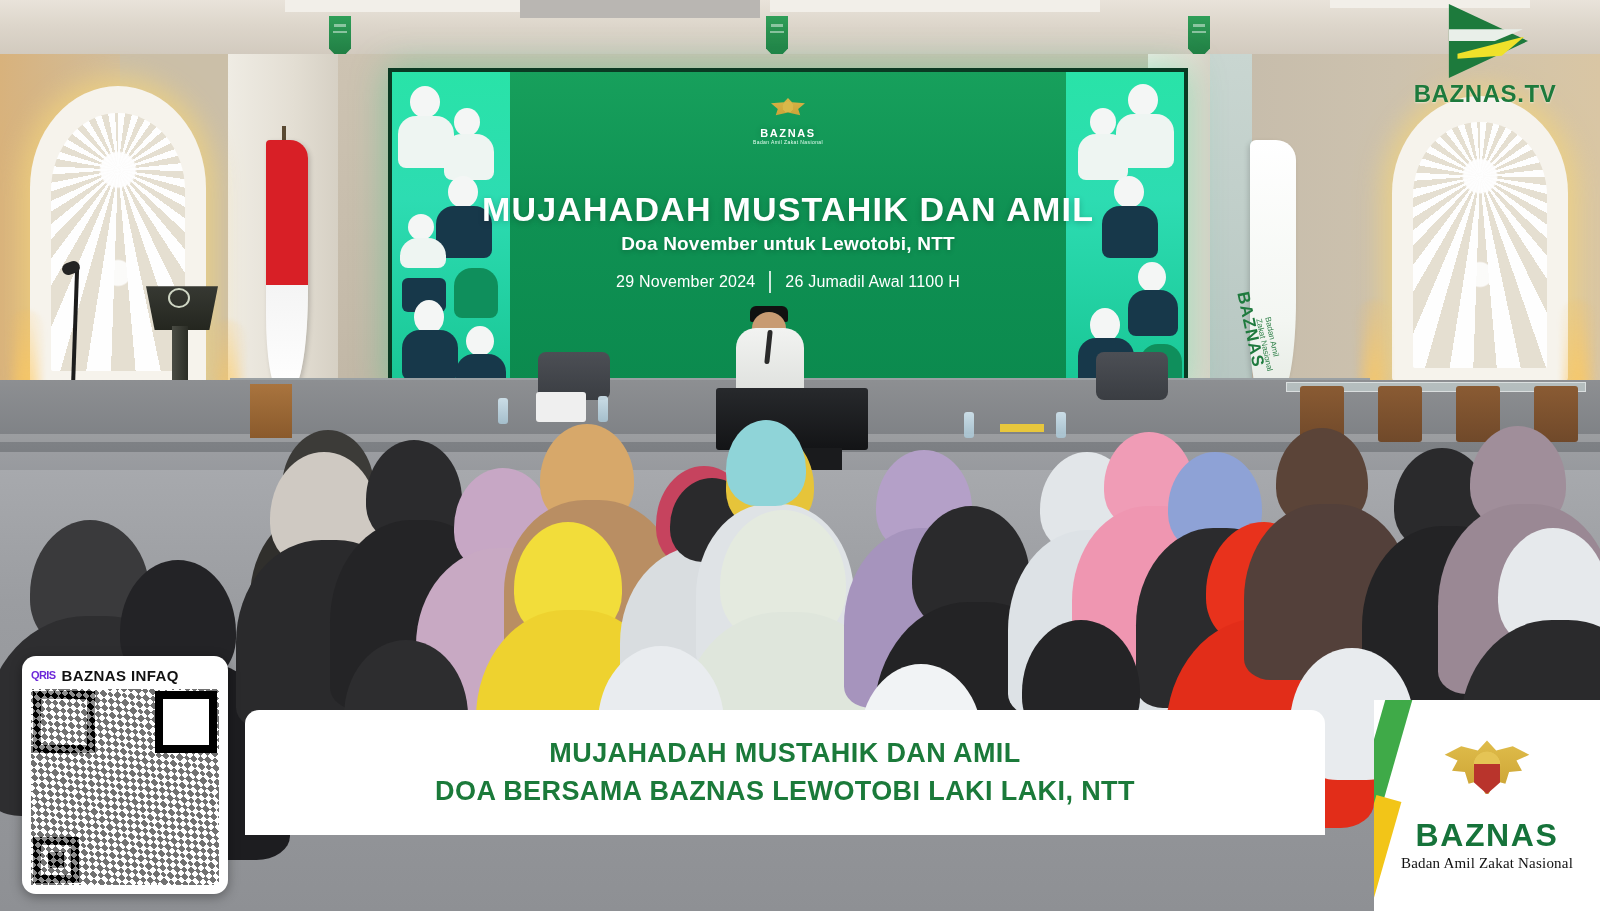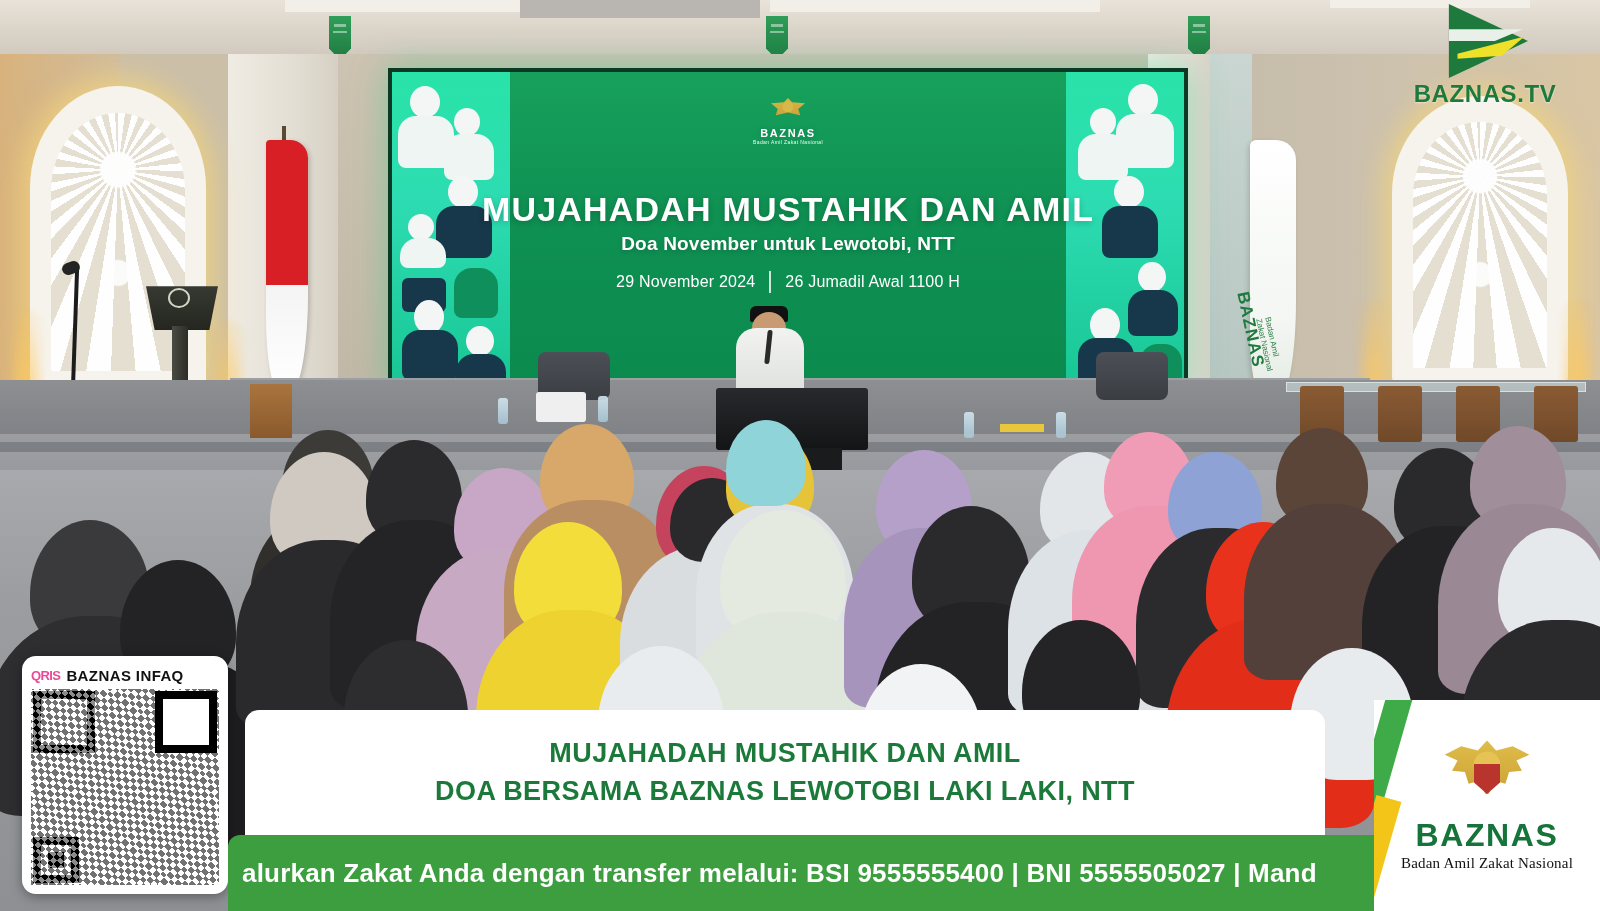--- a/index.html
+++ b/index.html
@@ -295,21 +295,21 @@
   .qris-card {
     position:absolute; left:22px; top:656px; width:206px; height:238px;
     background:#ffffff; border-radius:14px;
     box-shadow:0 3px 12px rgba(0,0,0,.35);
     padding:8px 9px 9px;
   }
   .qris-head {
     display:flex; align-items:center; gap:6px; height:22px;
   }
   .qris-logo {
-    font-size:13px; font-weight:bold; color:#ec4899; letter-spacing:-.6px;
+    font-size:11px; font-weight:bold; color:#6d28d9; letter-spacing:-.6px;
   }
   .qris-text {
     font-size:15px; font-weight:bold; color:#111; letter-spacing:.4px;
   }
   .qr {
     margin-top:3px; width:188px; height:196px;
     background-color:#fff;
     background-image:
       repeating-linear-gradient(0deg,#000 0 4px,transparent 4px 8px),
       repeating-linear-gradient(90deg,#000 0 4px,transparent 4px 8px);
@@ -689,23 +689,20 @@
         <i></i>
         <span></span>
       </div>
   </div>
 
   <div class="title-card">
     <div class="t1">MUJAHADAH MUSTAHIK DAN AMIL</div>
     <div class="t2">DOA BERSAMA BAZNAS LEWOTOBI LAKI LAKI, NTT</div>
   </div>
 
-  <div class="ticker">
-    <div class="ticker-text">alurkan Zakat Anda dengan transfer melalui: BSI 9555555400 | BNI 5555505027 | Mand</div>
-  </div>
 
   <div class="baznas-card">
     <div class="slash green"></div>
     <div class="slash yellow"></div>
     <div class="garuda-big"></div>
     <div class="garuda-shield"></div>
     <div class="bz1">BAZNAS</div>
     <div class="bz2">Badan Amil Zakat Nasional</div>
   </div>
 

